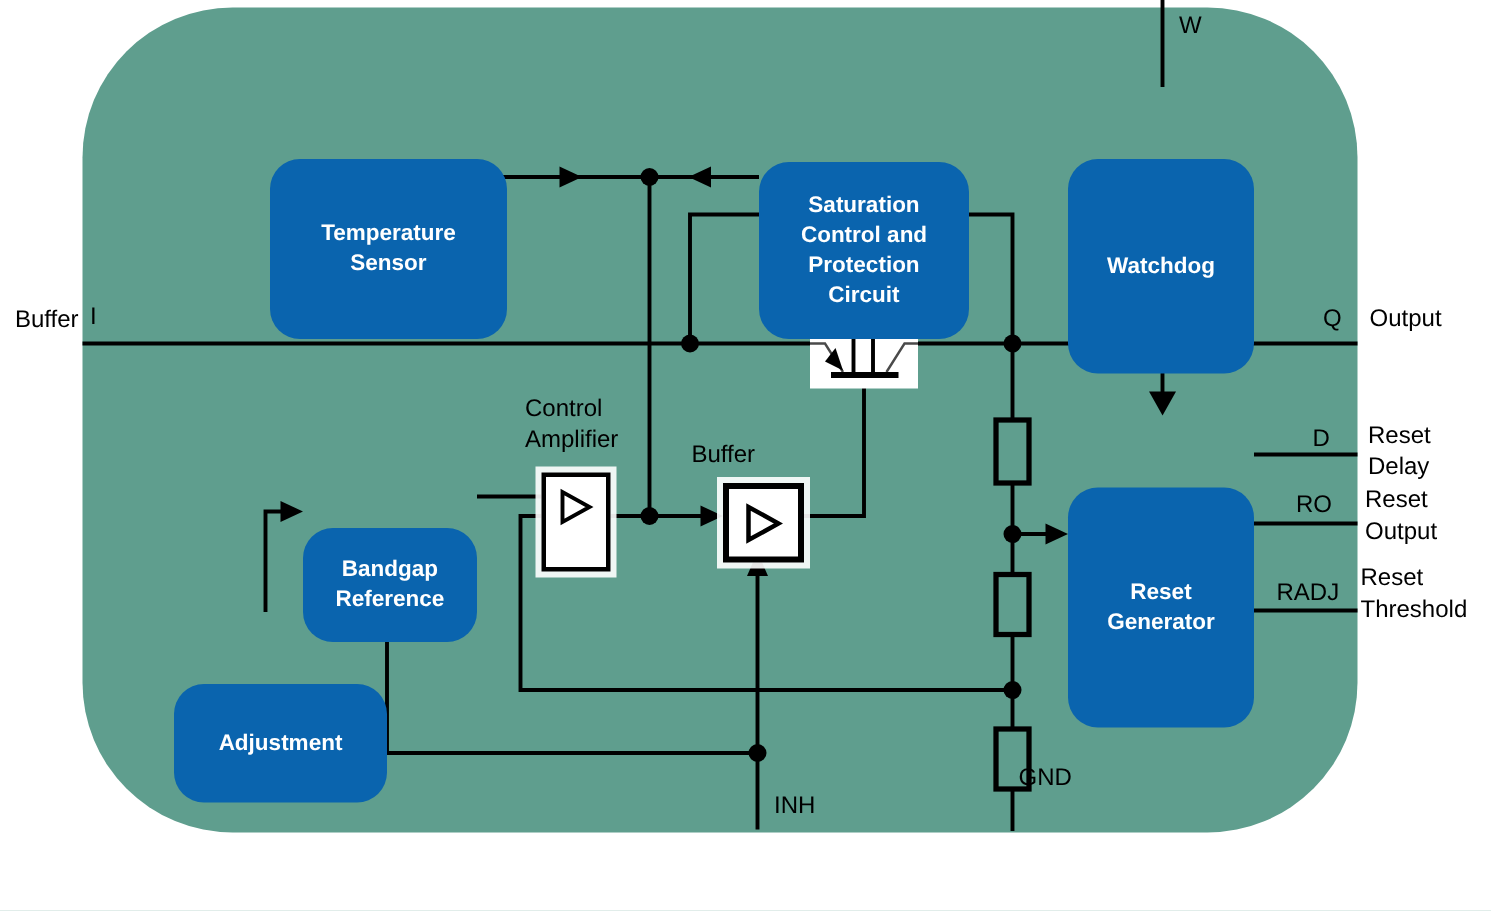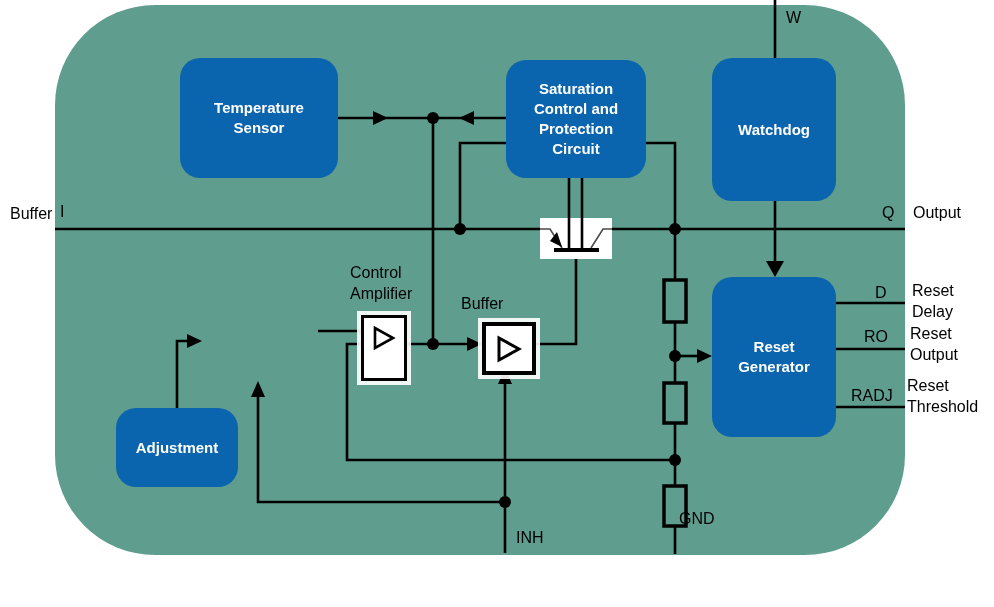--- a/index.html
+++ b/index.html
@@ -22,27 +22,27 @@
   .wire-thin{fill:none;stroke:#4a4a4a;stroke-width:1.6;}
   .bar{fill:none;stroke:var(--line);stroke-width:4;}
   .dot{fill:var(--line);stroke:none;}
   .arrow{fill:var(--line);stroke:none;}
   .resistor{fill:none;stroke:var(--line);stroke-width:3.5;}
   .tr-box{fill:#ffffff;stroke:none;}
   .blk{
     position:absolute;background:var(--block);color:var(--block-text);
     border-radius:20px;display:flex;align-items:center;justify-content:center;
     text-align:center;font-weight:bold;font-size:15px;line-height:1.32;
-    white-space:pre-line;z-index:3;
+    white-space:pre-line;z-index:3;margin-top:48px;
   }
   #blk-temp{left:180px;top:58px;width:158px;height:120px;}
   #blk-sat{left:506px;top:60px;width:140px;height:118px;}
   #blk-watchdog{left:712px;top:58px;width:124px;height:143px;}
   #blk-bandgap{left:202px;top:304px;width:116px;height:76px;}
-  #blk-adjust{left:116px;top:408px;width:122px;height:79px;}
+  #blk-adjust{left:116px;top:408px;width:142px;height:79px;}
   #blk-resetgen{left:712px;top:277px;width:124px;height:160px;}
   .ampbox{
     position:absolute;background:#ffffff;border:3px solid #000;z-index:3;
     display:flex;justify-content:center;box-shadow:0 0 0 4px rgba(255,255,255,0.9);
   }
   #amp-control{left:361px;top:315px;width:40px;height:60px;align-items:flex-start;}
   #amp-buffer{left:482px;top:322px;width:46px;height:45px;border-width:4px;align-items:center;}
   .lbl{
     position:absolute;color:#000;font-size:16px;line-height:1.3;
     white-space:pre-line;z-index:4;
@@ -122,20 +122,22 @@
     <polygon class="arrow" points="562,247 550,241 557,232"></polygon>
   </svg>
 
   <div class="blk" id="blk-temp">Temperature
 Sensor</div>
   <div class="blk" id="blk-sat">Saturation
 Control and
 Protection
 Circuit</div>
   <div class="blk" id="blk-watchdog">Watchdog</div>
+  <div class="blk" id="blk-bandgap">Bandgap
+Reference</div>
   <div class="blk" id="blk-adjust">Adjustment</div>
   <div class="blk" id="blk-resetgen">Reset
 Generator</div>
 
   <div class="ampbox" id="amp-control">
     <svg width="24" height="26" style="margin-top:7px">
       <polygon points="3,3 3,23 21,13" fill="#ffffff" stroke="#000000" stroke-width="2.6"></polygon>
     </svg>
   </div>
   <div class="ampbox" id="amp-buffer">

